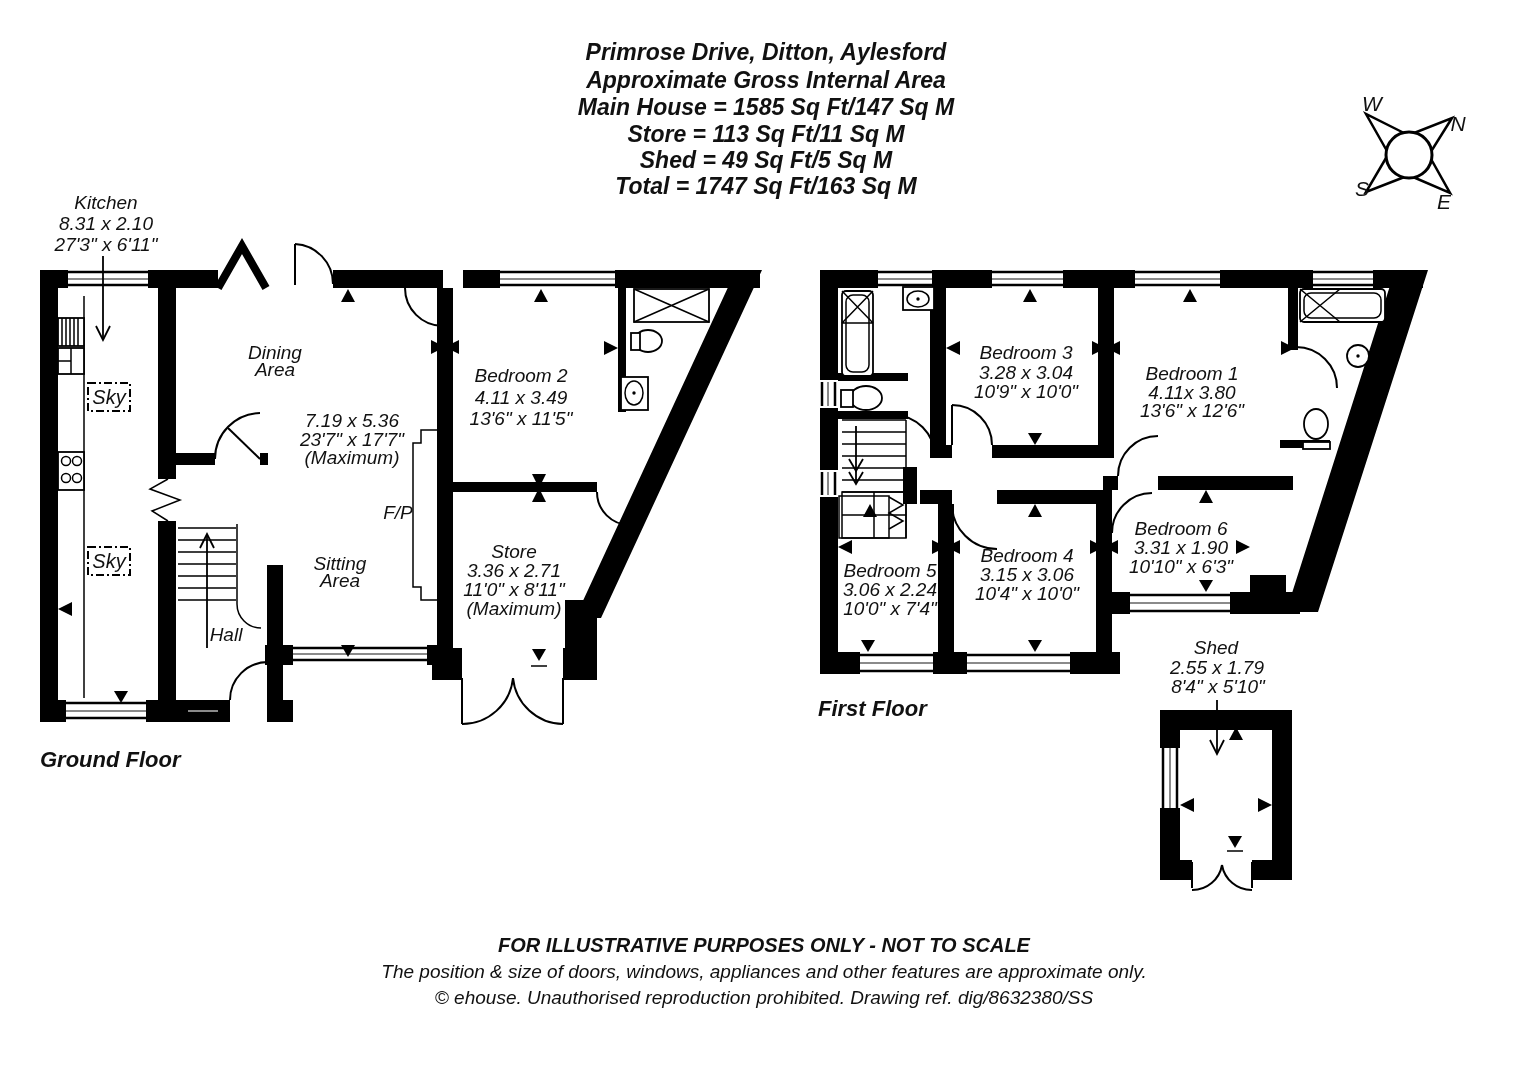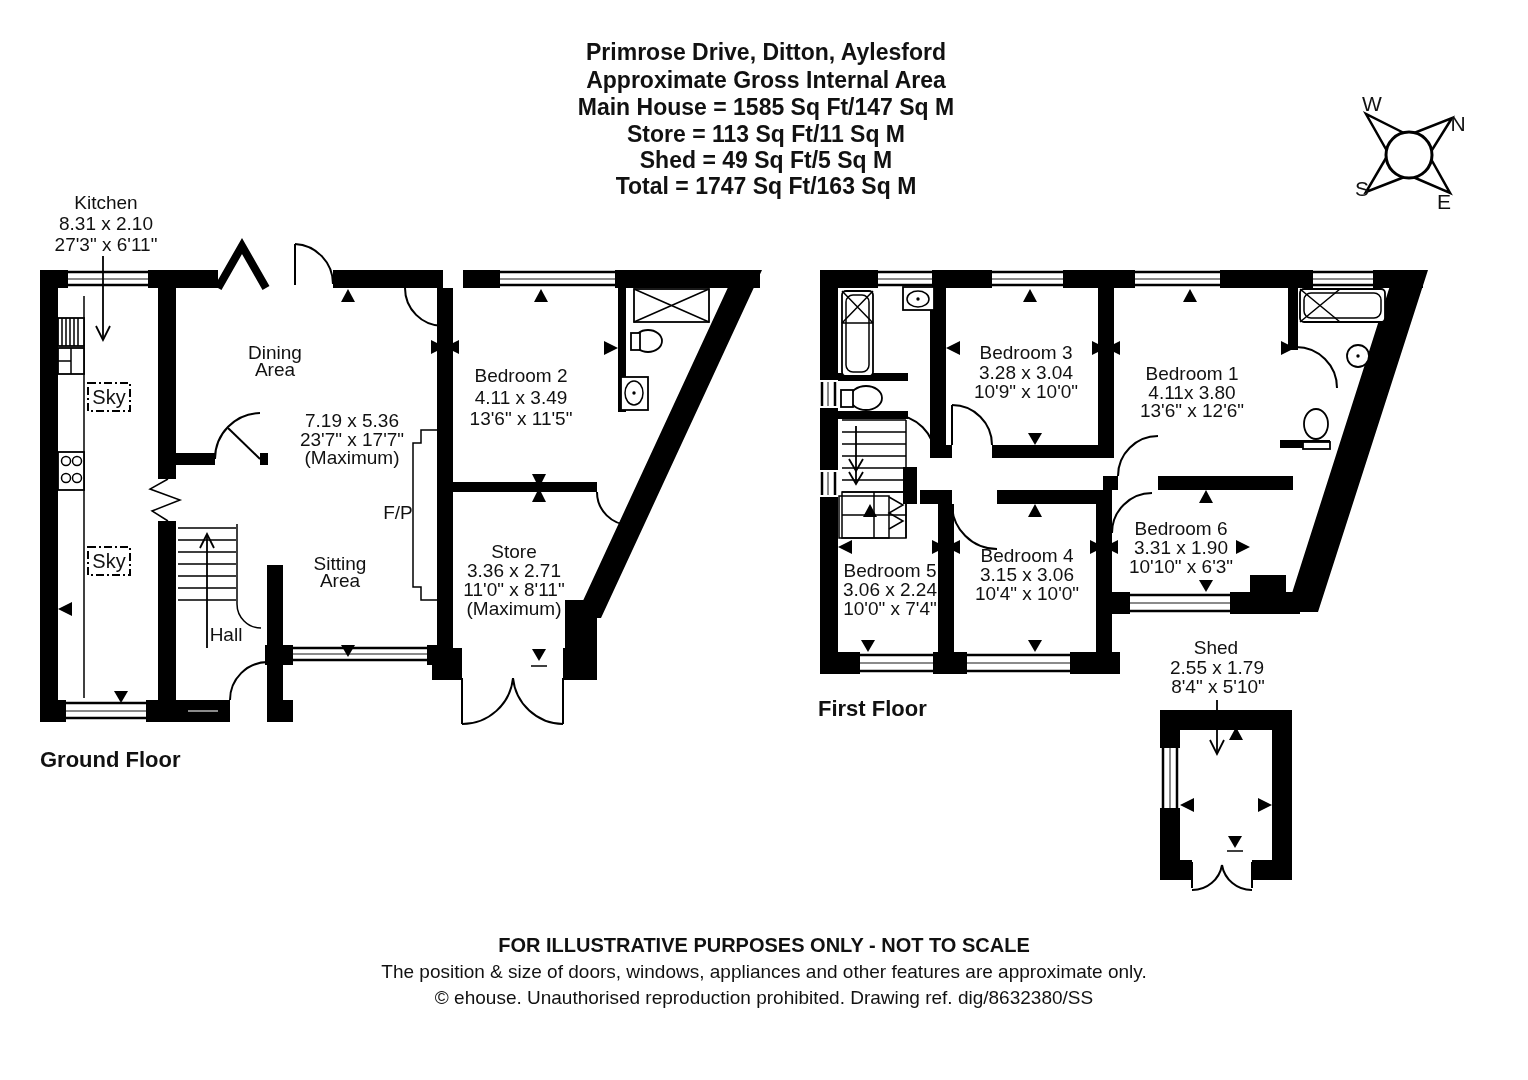--- a/index.html
+++ b/index.html
@@ -1,16 +1,16 @@
 <!DOCTYPE html>
 <html><head>
 <meta charset="utf-8">
 <style>
   html,body{margin:0;padding:0;background:#ffffff;}
-  .page{width:1528px;height:1080px;position:relative;background:#fff;font-family:"Liberation Sans",sans-serif;}
+  .page{width:1528px;height:1080px;position:relative;background:#fff;font-family:"Liberation Sans",sans-serif;font-style:italic;}
   svg text{fill:#111;}
   .t-title{font-size:23px;font-weight:bold;}
   .t-room{font-size:19px;}
   .t-floor{font-size:22px;font-weight:bold;}
   .t-sky{font-size:20px;}
   .t-compass{font-size:21px;}
   .t-foot-b{font-size:20px;font-weight:bold;}
   .t-foot{font-size:19px;}
   .wall{fill:#000;stroke:none;}
   .thin{fill:none;stroke:#000;stroke-width:1.5;}

